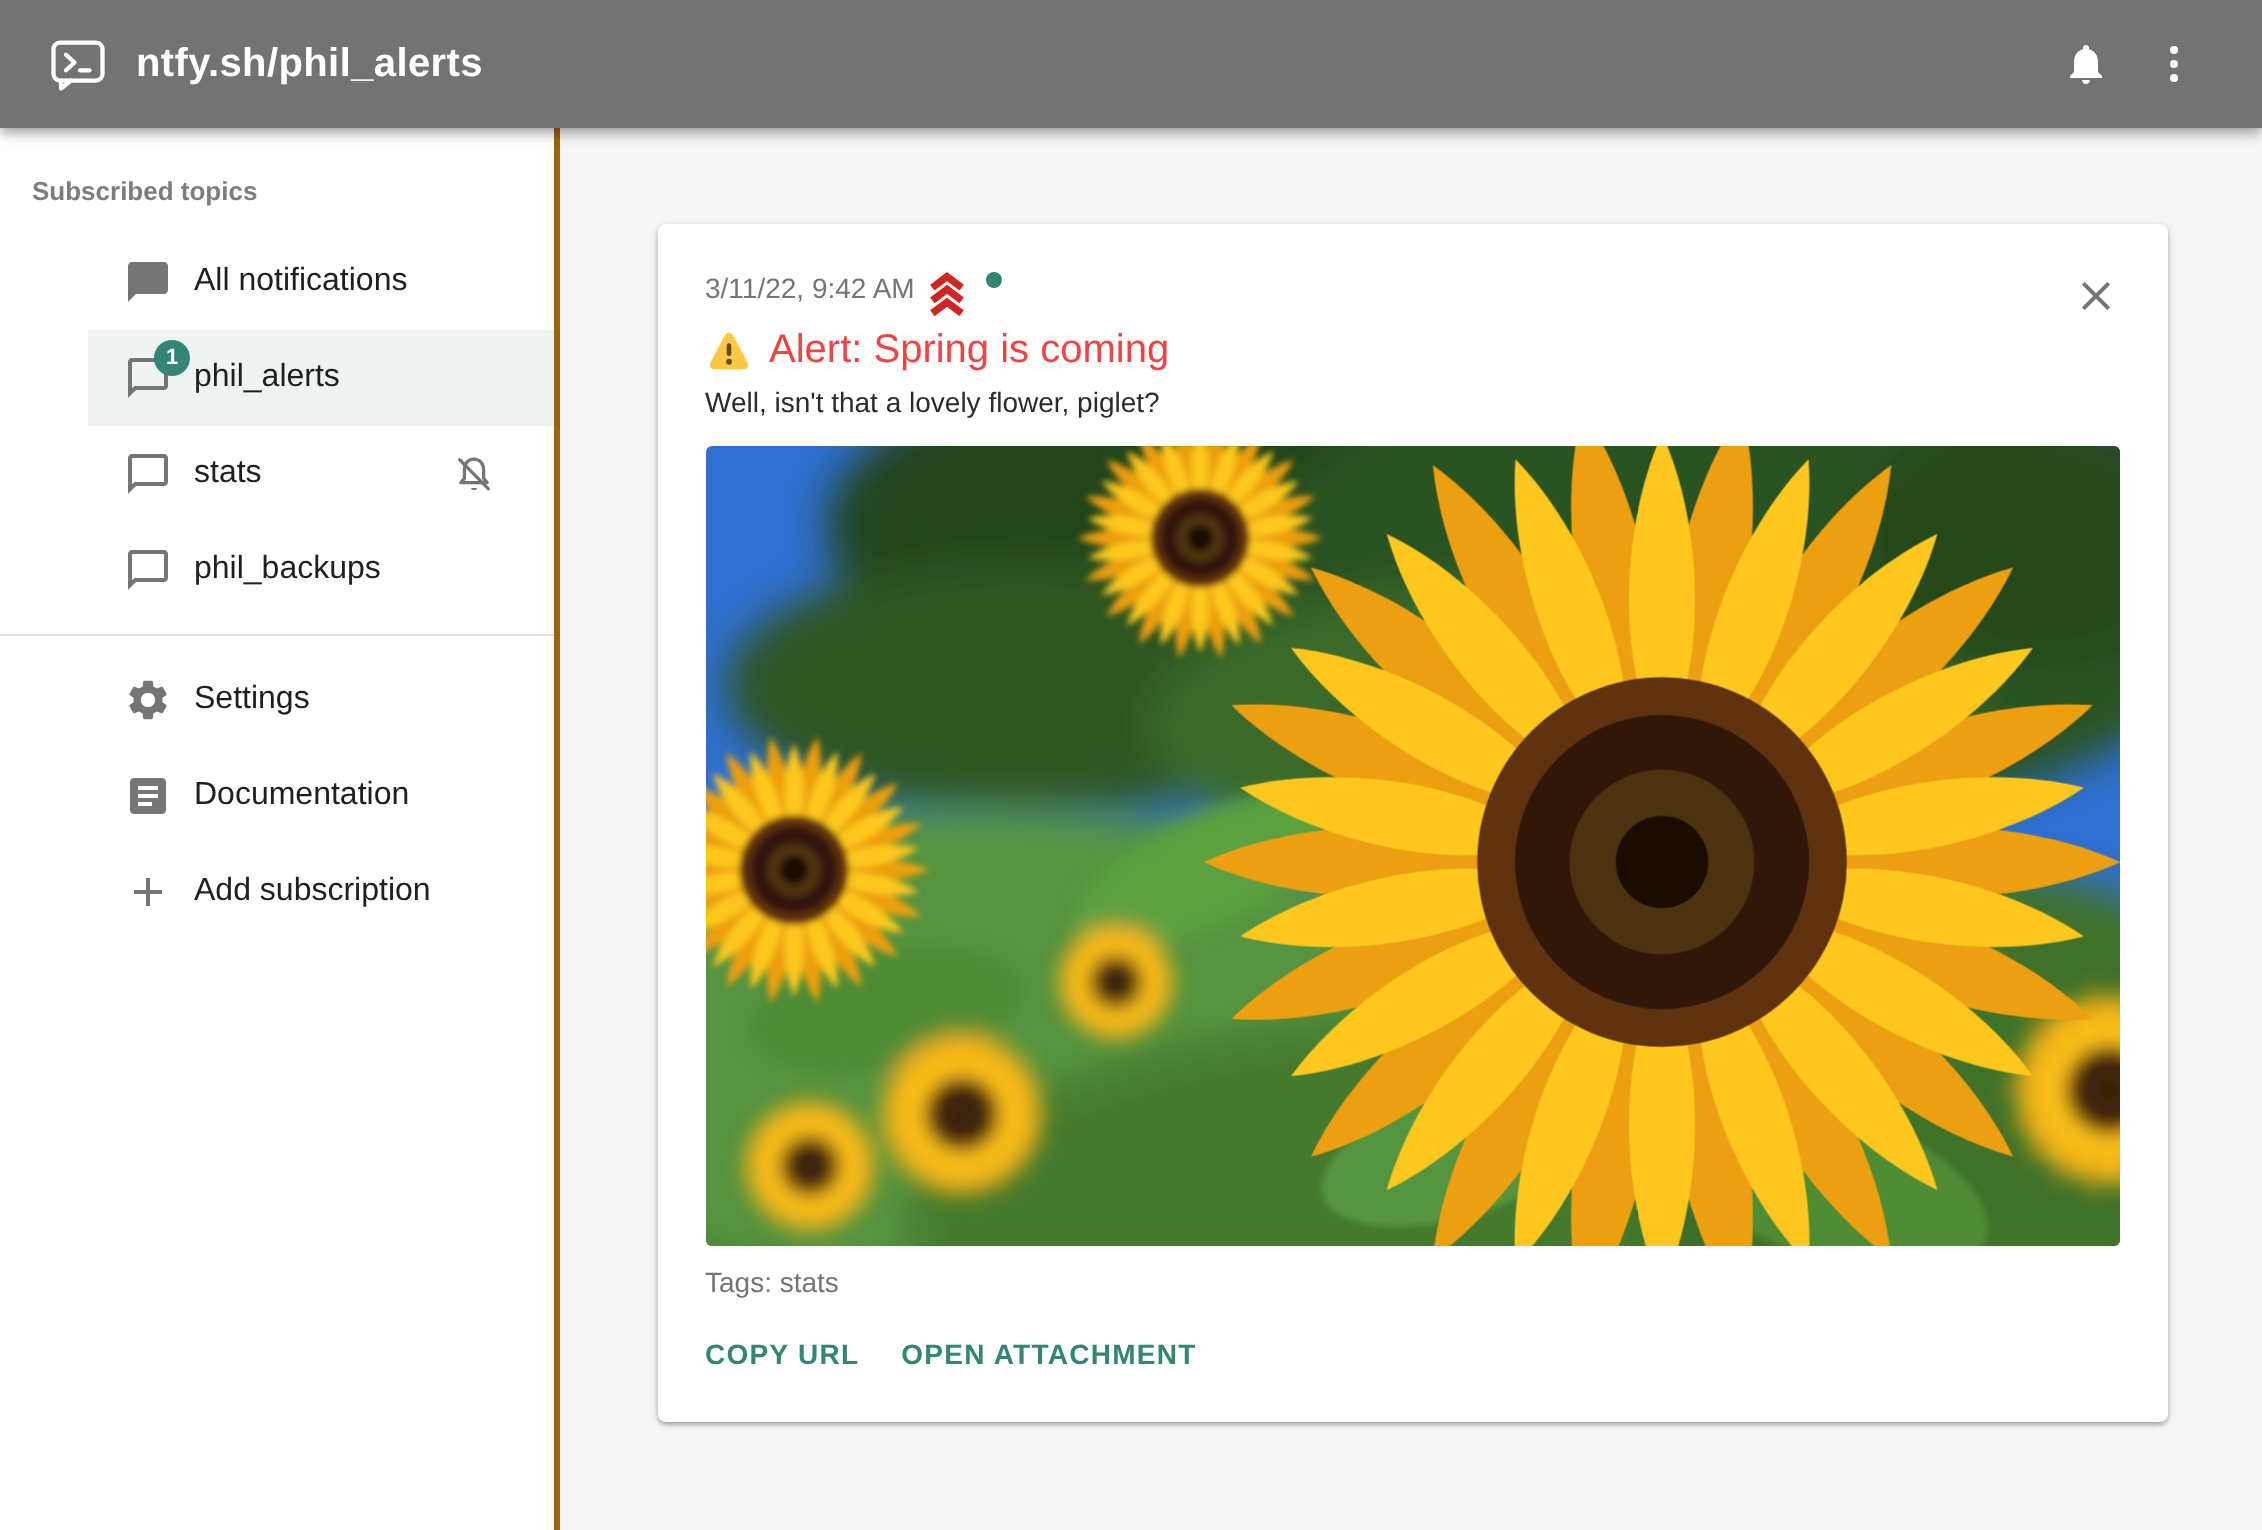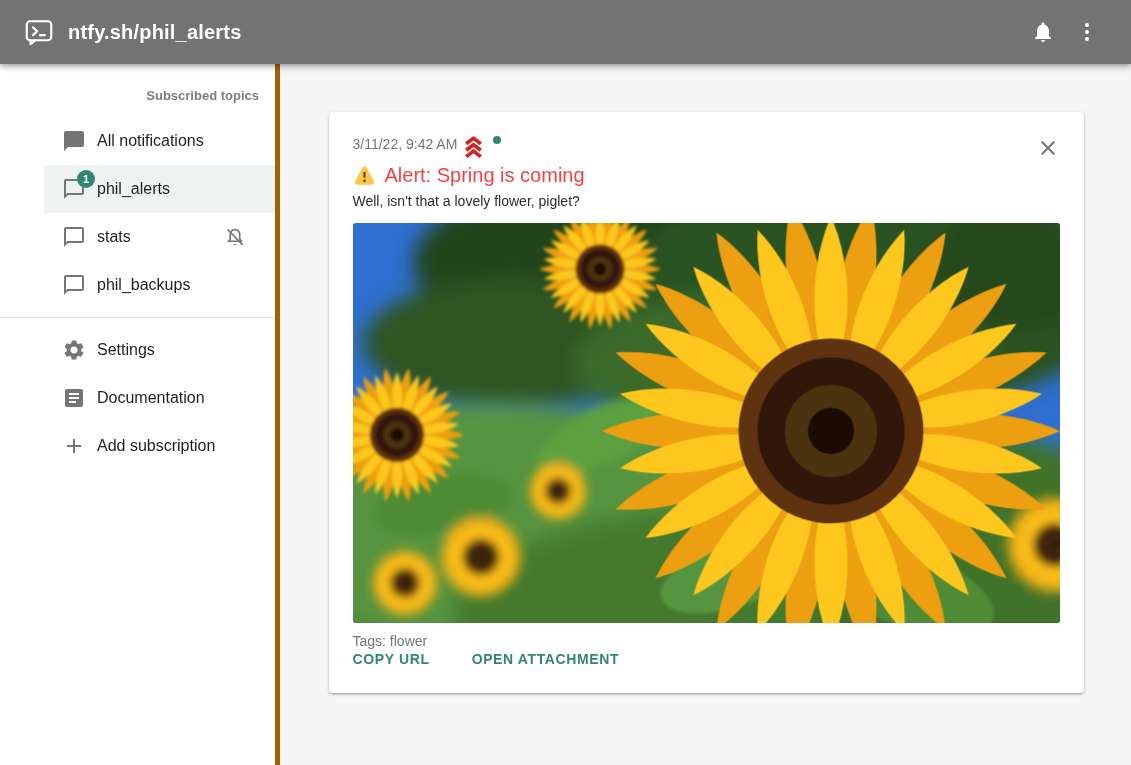--- a/index.html
+++ b/index.html
@@ -12,21 +12,21 @@
     box-shadow:0 2px 4px -1px rgba(0,0,0,.2), 0 4px 5px 0 rgba(0,0,0,.14), 0 1px 10px 0 rgba(0,0,0,.12);
     z-index:30; }
   .appbar .logo { width:30px; height:30px; margin-right:14px; display:flex; }
   .appbar h1 { font-size:20px; font-weight:700; color:#fff; letter-spacing:.2px; }
   .appbar .spacer { flex:1; }
   .iconbtn { background:none; border:none; width:44px; height:44px; display:flex;
     align-items:center; justify-content:center; cursor:pointer; border-radius:50%; }
 
   
   .sidebar { position:absolute; top:64px; left:0; width:280px; bottom:0;
-    background:#fff; border-right:5px solid #a16207; z-index:20;text-align:right; }
+    background:#fff; border-right:3px solid #a16207; z-index:20; }
   .caption { padding:24px 16px 14px 16px; font-size:13px; font-weight:600; color:#7d7d7d; }
   ul { list-style:none;padding-left:44px; }
   .row { height:48px; display:flex; align-items:center; padding:0 16px 0 18px;
     cursor:pointer; font-size:16px; color:#1f1f1f; }
   .row.selected { background:#eef3f1; }
   .row .licon { width:24px; height:24px; margin-right:10px; position:relative; flex:0 0 24px; display:flex; }
   .row .label { margin-left:1px; }
   .badge { position:absolute; top:-7px; right:-9px; min-width:18px; height:18px;
     border-radius:9px; background:#338574; color:#fff; font-size:11px; font-weight:700;
     display:flex; align-items:center; justify-content:center; padding:0 4px; }
@@ -45,21 +45,21 @@
   .newdot { width:8px; height:8px; border-radius:50%; background:#338574; margin-left:9px; }
   .closebtn { background:none; border:none; width:28px; height:28px; cursor:pointer;
     display:flex; align-items:center; justify-content:center; margin:-2px -2px 0 0; }
   .title-row { display:flex; align-items:center; margin-top:2px; font-size:20px;
     font-weight:400; color:#ef4444; }
   .warnicon { width:23px; height:21px; margin-right:9px; flex:0 0 23px; display:flex; }
   .body-text { margin-top:6px; font-size:14px; color:#2b2b2b; }
   .attachment { margin-top:14px; width:707px; height:400px; border-radius:3px;
     overflow:hidden; cursor:pointer; display:block; line-height:0; }
   .tags { margin-top:10px; font-size:14px; color:#757575; }
-  .actions { display:flex; gap:42px; }
+  .actions { margin-top:18px; display:flex; gap:21px; }
   .textbtn { background:none; border:none; color:#338574; font-family:"Liberation Sans",sans-serif;
     font-size:14px; font-weight:700; letter-spacing:.045em; cursor:pointer; padding:2px 0; }
 </style>
 </head>
 <body>
 
 <header class="appbar">
   <span class="logo">
     <svg viewBox="0 0 24 24" width="30" height="30" fill="none" stroke="#fff" stroke-width="1.7" stroke-linecap="round" stroke-linejoin="round">
       <rect x="2.2" y="3.4" width="19.6" height="15.2" rx="2.6"></rect>
@@ -292,21 +292,21 @@
         </g>
 
         <path d="M478,250 C470,320 488,360 492,400" stroke="#3c6e2a" stroke-width="11" fill="none"></path>
         <ellipse cx="560" cy="368" rx="85" ry="38" fill="#4f8c36" transform="rotate(20 560 368)" filter="url(#fb2)"></ellipse>
         <ellipse cx="380" cy="352" rx="75" ry="32" fill="#579540" transform="rotate(-18 380 352)" filter="url(#fb2)"></ellipse>
 
         <use href="#sf" transform="translate(478,208) scale(2.1)"></use>
       </svg>
     </div>
 
-    <div class="tags">Tags: flower</div>
+    <div class="tags">Tags: stats</div>
 
     <div class="actions">
       <button class="textbtn">COPY URL</button>
       <button class="textbtn">OPEN ATTACHMENT</button>
     </div>
 
   </article>
 </main>
 
 </body></html>

